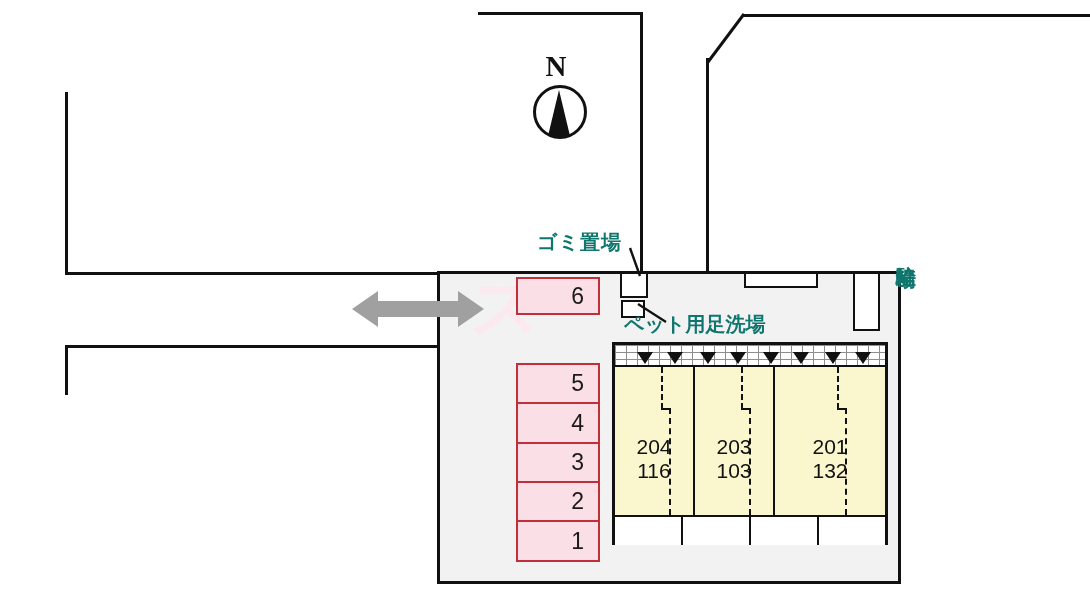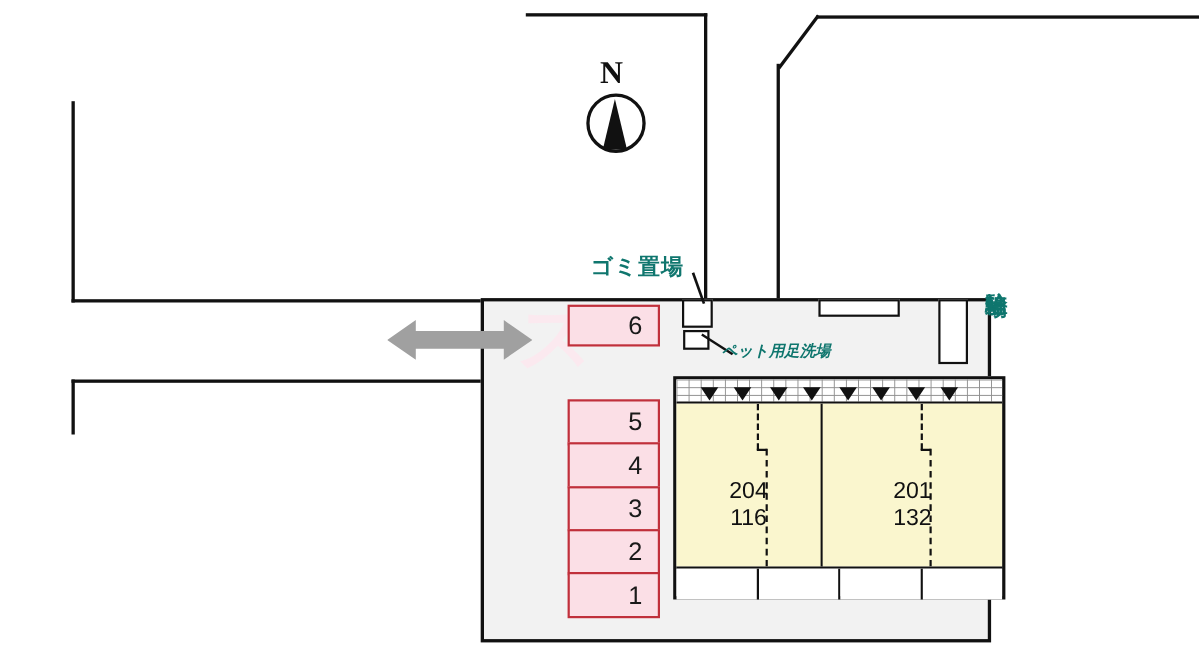--- a/index.html
+++ b/index.html
@@ -135,21 +135,21 @@
     font-family: "DejaVu Sans", sans-serif;
     user-select: none;
     pointer-events: none;
   }
 
   
   #building {
     position: absolute;
     left: 612px;
     top: 342px;
-    width: 302px;
+    width: 276px;
     height: 203px;
     border: 3px solid #111111;
     box-sizing: border-box;
     background: #ffffff;
   }
   #canopy {
     position: absolute;
     left: 0; top: 0;
     width: 100%;
     height: 22px;
@@ -294,25 +294,24 @@
     font-weight: bold;
     white-space: nowrap;
   }
   #label-gomi {
     left: 537px;
     top: 229px;
     font-size: 20px;
     letter-spacing: 1px;
   }
   #label-pet {
-    left: 656px;
+    left: 624px;
     top: 311px;
-    font-size: 14px;
+    font-size: 20px;
     letter-spacing: 0px;
-    font-style: italic;
   }
   #label-bike {
     left: 893px;
     top: 249px;
     font-size: 20px;
     line-height: 1.32;
     writing-mode: vertical-rl;
     text-orientation: upright;
     letter-spacing: 2px;
   }
@@ -421,20 +420,29 @@
       <div class="unit">
         <div class="partition-a"></div>
         <div class="partition-jog"></div>
         <div class="partition-b"></div>
         <div class="unit-labels">
           <div>204</div>
           <div>116</div>
         </div>
       </div>
 
+      <div class="unit">
+        <div class="partition-a"></div>
+        <div class="partition-jog"></div>
+        <div class="partition-b"></div>
+        <div class="unit-labels">
+          <div>203</div>
+          <div>103</div>
+        </div>
+      </div>
 
 
       <div class="unit">
         <div class="partition-a"></div>
         <div class="partition-jog"></div>
         <div class="partition-b"></div>
         <div class="unit-labels">
           <div>201</div>
           <div>132</div>
         </div>

